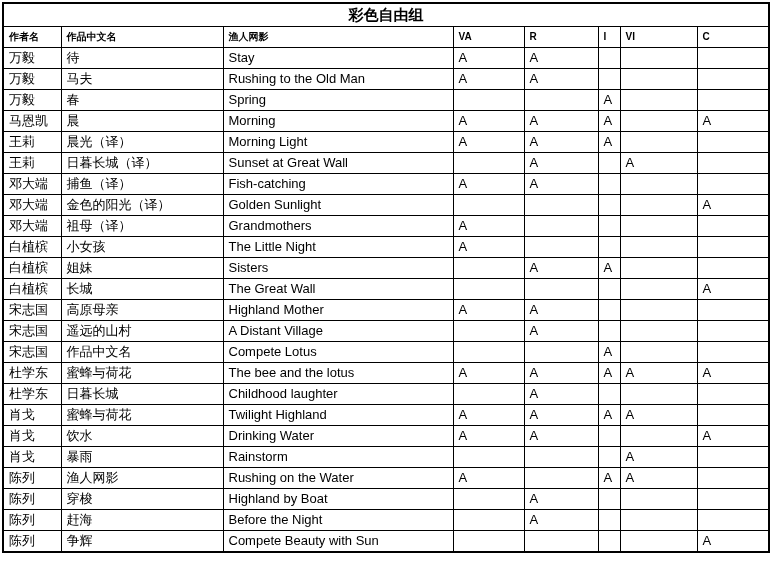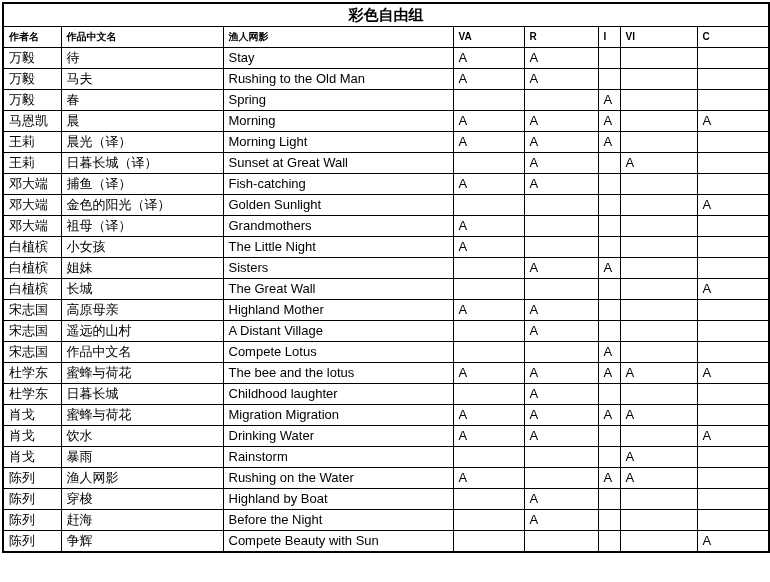--- a/index.html
+++ b/index.html
@@ -262,21 +262,21 @@
     <td class="mark-cell"></td>
     <td class="mark-cell">A</td>
     <td class="mark-cell"></td>
     <td class="mark-cell"></td>
     <td class="mark-cell"></td>
   </tr>
 
   <tr>
     <td>肖戈</td>
     <td>蜜蜂与荷花</td>
-    <td>Migration Migration</td>
+    <td>Twilight Highland</td>
     <td class="mark-cell">A</td>
     <td class="mark-cell">A</td>
     <td class="mark-cell">A</td>
     <td class="mark-cell">A</td>
     <td class="mark-cell"></td>
   </tr>
 
   <tr>
     <td>肖戈</td>
     <td>饮水</td>

